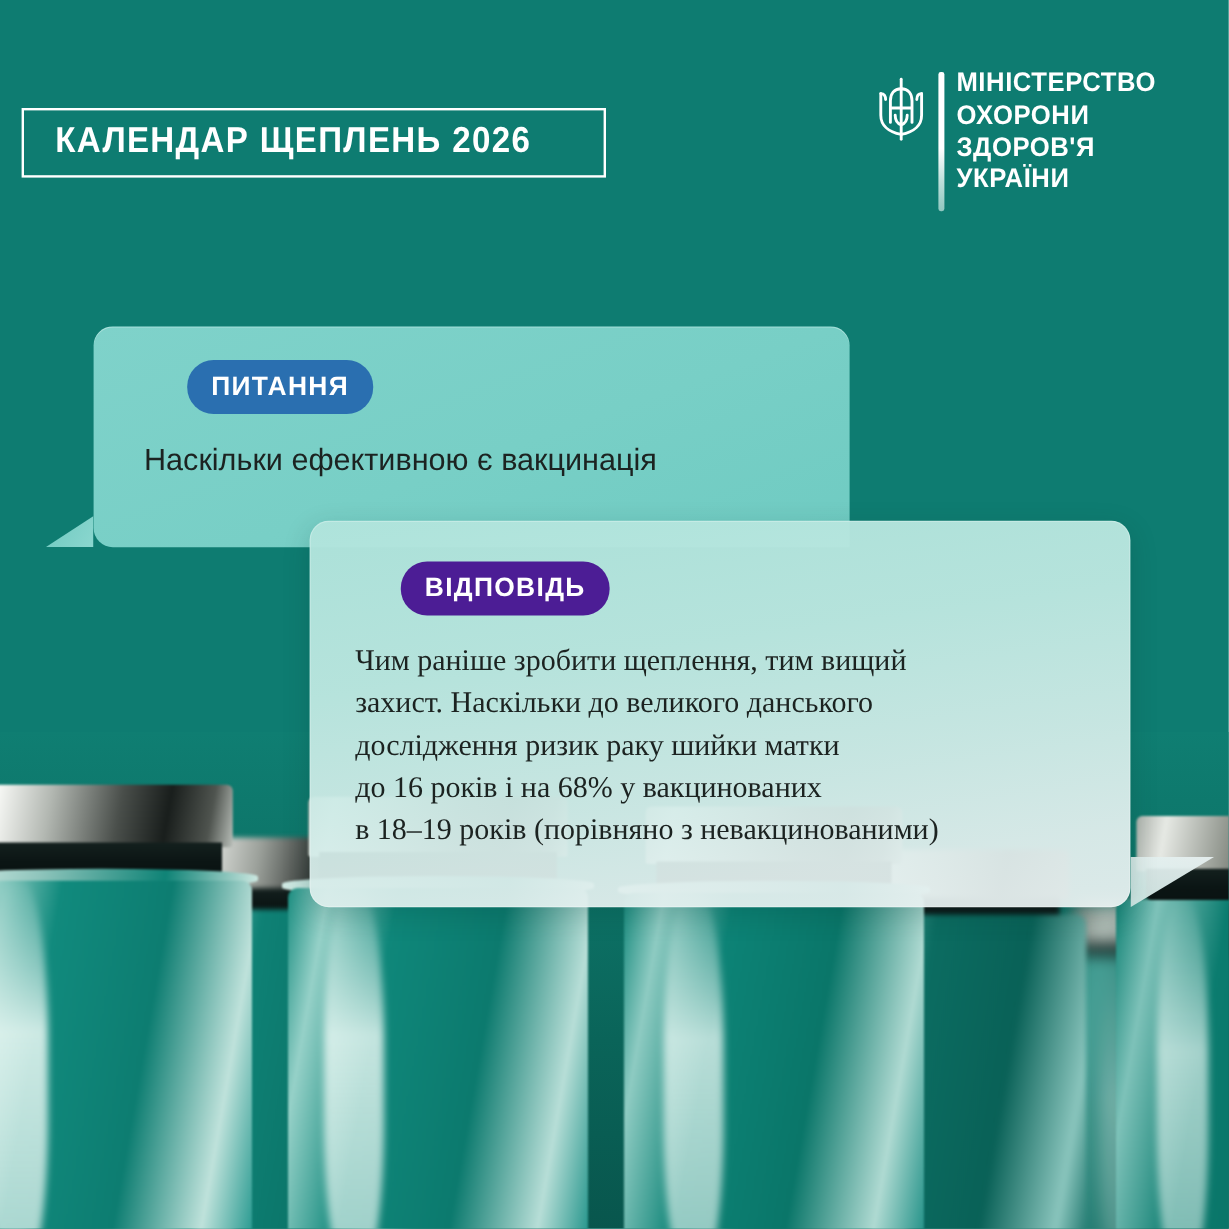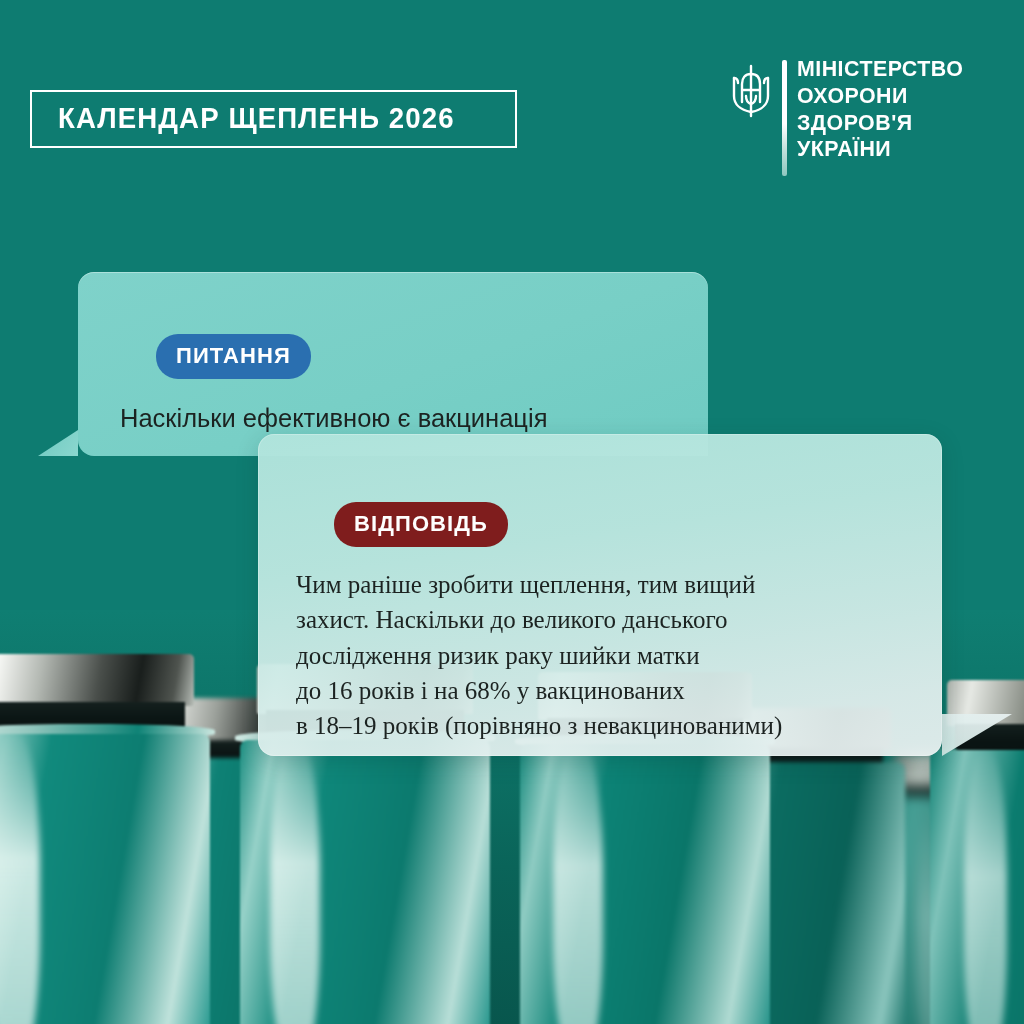--- a/index.html
+++ b/index.html
@@ -66,21 +66,21 @@
   }
 
   
   .vial.back { filter:blur(6px); opacity:.92; }
   .vial.mid  { filter:blur(2.2px); }
   .vial.front{ filter:blur(1.1px); }
 
   
   #title-badge {
     position:absolute;
-    left:30px; top:90px;
+    left:18px; top:90px;
     padding:11px 26px 13px 26px;
     border:2px solid #ffffff;
   }
   #title-badge .txt {
     color:#ffffff;
     font-size:30px;
     font-weight:bold;
     letter-spacing:1.2px;
     line-height:1;
     transform:scaleX(.92);
@@ -166,24 +166,23 @@
   .tag {
     display:inline-block;
     color:#ffffff;
     font-size:22px;
     font-weight:bold;
     letter-spacing:1.1px;
     line-height:1;
     padding:11px 20px 12px 20px;
     border-radius:22px;
     white-space:nowrap;
-    margin-top:34px;
   }
   #q-tag { background:#2a6fb0; margin-left:44px; }
-  #a-tag { background:#7f1d1d; margin-left:38px; }
+  #a-tag { background:#4c1d95; margin-left:38px; }
 
   .btext {
     color:#1c2321;
     font-size:25.5px;
     line-height:1.37;
     white-space:nowrap;
   }
   #q-text { margin:22px 0 0 8px; }
   #a-text { margin:20px 0 0 0; font-size:25px; line-height:1.41;font-family:Liberation Serif, serif; }
   .btext .ln { display:block; }

